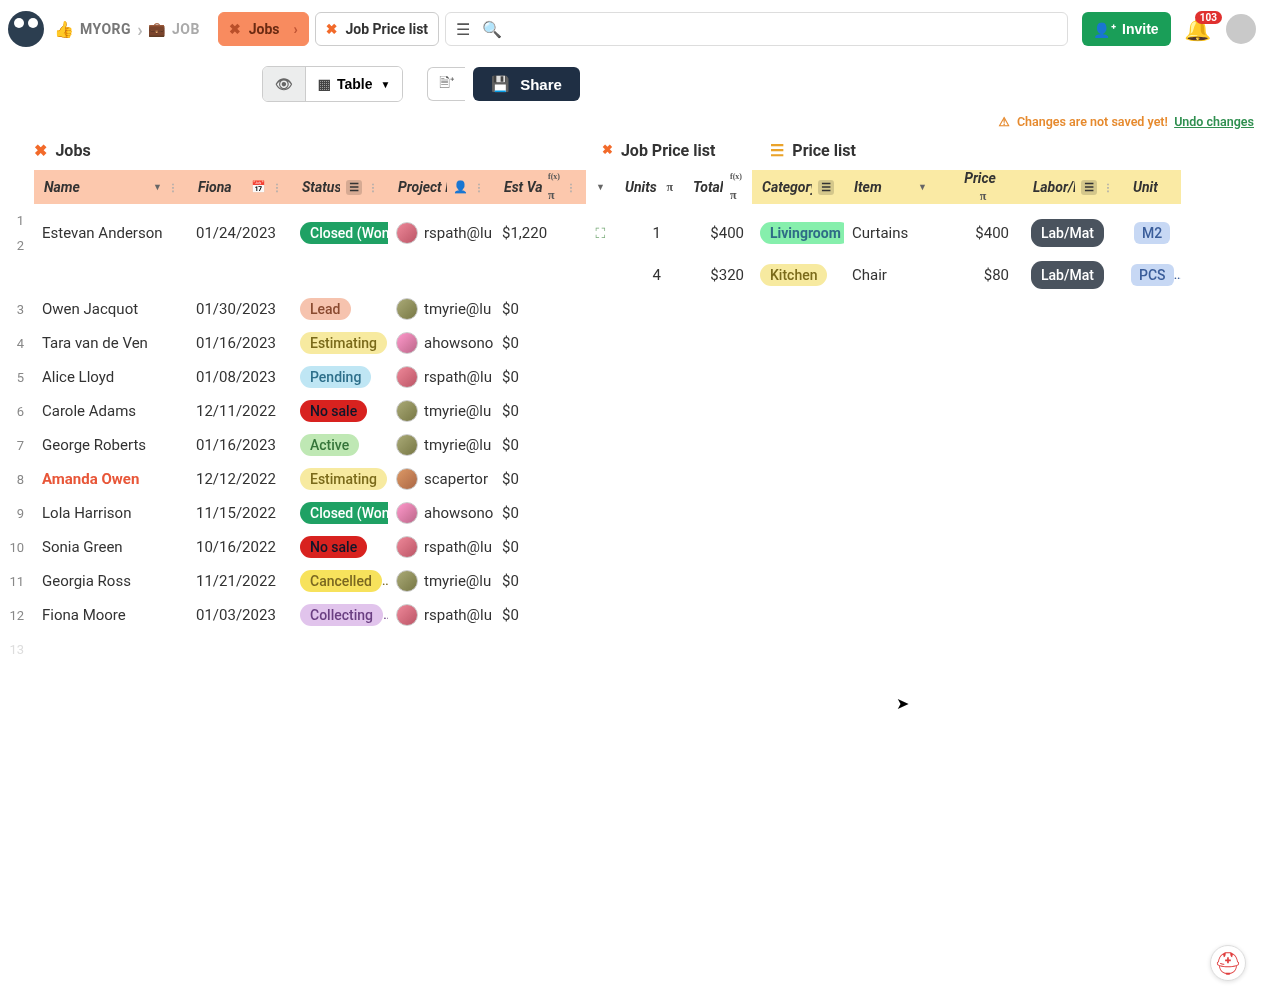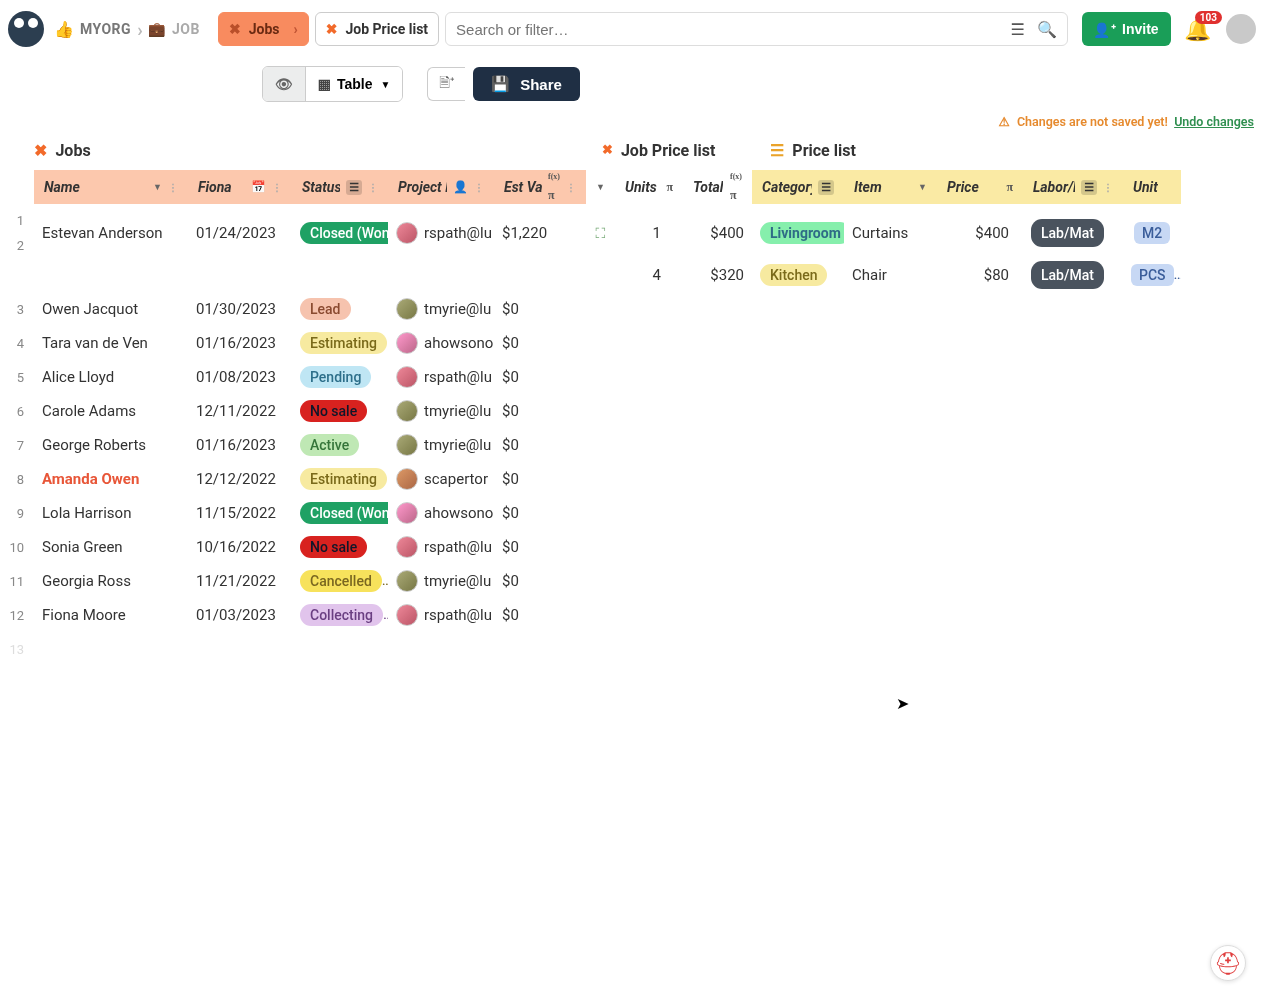--- a/index.html
+++ b/index.html
@@ -76,21 +76,21 @@
   .th-name    { width: 154px; }
   .th-date    { width: 104px; }
   .th-status  { width: 96px; }
   .th-pm      { width: 106px; }
   .th-est     { width: 92px; }
   .th-prerow  { width: 29px; background: #fff; }
   .th-units   { width: 68px; }
   .th-total   { width: 69px; }
   .th-cat     { width: 92px; }
   .th-item    { width: 93px; }
-  .th-price   { width: 86px; }
+  .th-price   { width: 86px; flex-direction: column; }
   .th-labor   { width: 100px; }
   .th-unit    { width: 58px; text-align: center; }
 
   .th .tag-sq { font-size: 11px; background: rgba(0,0,0,0.15); color: #333; border-radius: 3px; padding: 1px 3px; font-style: normal; }
   .th .cal { font-size: 12px; }
   .th .person { font-size: 12px; }
   .th .pi { font-family: serif; font-style: normal; }
   .th .caret-down { font-size: 9px; color: #666; }
 
   
@@ -163,21 +163,20 @@
       <span>Jobs</span>
       <span class="chev-r">›</span>
     </div>
     <div class="tab secondary">
       <span class="tab-icon">✖</span>
       <span>Job Price list</span>
     </div>
   </div>
 
   <div class="search">
-    <input placeholder="Search or filter…" style="">
     <div class="search-icons">
       <span>☰</span>
       <span>🔍</span>
     </div>
   </div>
 
   <div class="top-actions">
     <button class="invite-btn">
       <span>👤⁺</span>
       <span>Invite</span>

